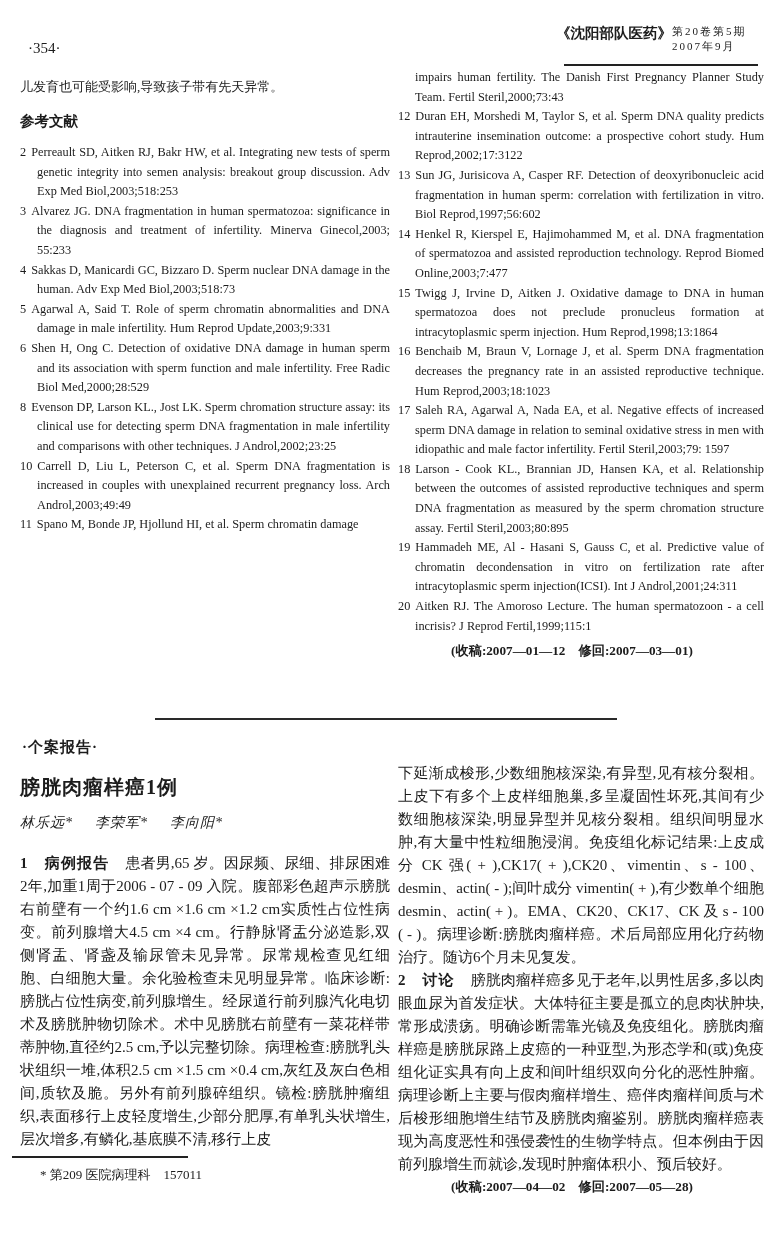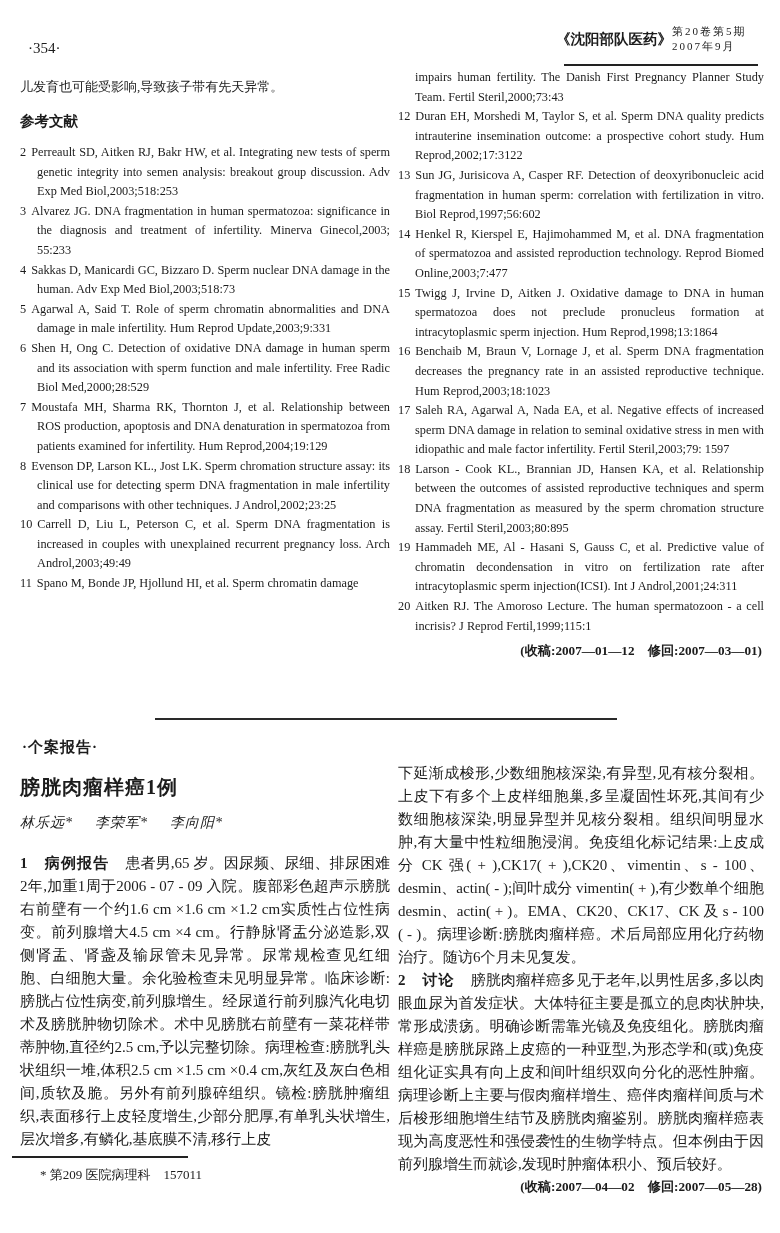--- a/index.html
+++ b/index.html
@@ -1,33 +1,33 @@
 <!DOCTYPE html>
 <html><head>
 <meta charset="utf-8">
 <style>
   html,body{margin:0;padding:0;background:#e8e8e8;}
   .page{position:relative;width:780px;height:1233px;background:#ffffff;
         font-family:"Liberation Serif","DejaVu Serif",serif;color:#1c1c1c;overflow:hidden;}
   
   .page-num{position:absolute;left:28px;top:40px;font-size:15px;font-weight:normal;}
-  .journal-block{position:absolute;left:556px;top:24px;width:204px;display:flex;align-items:center;}
+  .journal-block{position:absolute;left:556px;top:24px;width:204px;display:flex;align-items:flex-start;}
   .journal-name{font-size:14.5px;font-weight:bold;white-space:nowrap;}
   .journal-issue{font-size:11px;line-height:15px;white-space:nowrap;}
   .journal-issue div{letter-spacing:2px;}
   .header-rule{position:absolute;left:564px;top:64px;width:194px;height:2px;background:#222;}
   
   .col-left{position:absolute;left:20px;width:370px;}
   .col-right{position:absolute;left:398px;width:366px;}
   .intro{font-size:13px;line-height:22px;margin:0;text-align:justify;}
   .refs-heading{font-size:14.5px;font-weight:bold;margin:14px 0 12px 0;}
   .ref{font-size:12.3px;line-height:19.6px;text-align:justify;padding-left:17px;text-indent:-17px;}
   .ref .num{margin-right:5px;}
   .ref-cont{font-size:12.3px;line-height:19.6px;text-align:justify;margin:0;padding-left:17px;}
-  .received{font-size:13.2px;font-weight:bold;text-align:right;margin:6px 2px 0 0;}
+  .received{font-size:13.2px;font-weight:bold;text-align:center;margin:6px 18px 0 0;}
   
   .article-sep{position:absolute;left:155px;top:718px;width:462px;height:2px;background:#2a2a2a;}
   
   .section-label{position:absolute;left:22px;top:738px;font-size:15px;font-weight:bold;letter-spacing:1px;}
   .case-title{position:absolute;left:20px;top:774px;font-size:20px;font-weight:bold;margin:0;letter-spacing:1px;}
   .authors{position:absolute;left:20px;top:814px;font-size:14px;font-style:italic;letter-spacing:1px;}
   .author{margin-right:22px;}
   .case-left{top:852px;}
   .case-right{top:762px;}
   .case-par{font-size:15px;line-height:23px;text-align:justify;margin:0;}
@@ -61,21 +61,20 @@
         <div class="ref"><span class="num">2</span><span>Perreault SD, Aitken RJ, Bakr HW, et al. Integrating new tests of sperm genetic integrity into semen analysis: breakout group discussion. Adv Exp Med Biol,2003;518:253</span></div>
 
         <div class="ref"><span class="num">3</span><span>Alvarez JG. DNA fragmentation in human spermatozoa: significance in the diagnosis and treatment of infertility. Minerva Ginecol,2003; 55:233</span></div>
 
         <div class="ref"><span class="num">4</span><span>Sakkas D, Manicardi GC, Bizzaro D. Sperm nuclear DNA damage in the human. Adv Exp Med Biol,2003;518:73</span></div>
 
         <div class="ref"><span class="num">5</span><span>Agarwal A, Said T. Role of sperm chromatin abnormalities and DNA damage in male infertility. Hum Reprod Update,2003;9:331</span></div>
 
         <div class="ref"><span class="num">6</span><span>Shen H, Ong C. Detection of oxidative DNA damage in human sperm and its association with sperm function and male infertility. Free Radic Biol Med,2000;28:529</span></div>
 
-        <div class="ref"><span class="num">7</span><span>Moustafa MH, Sharma RK, Thornton J, et al. Relationship between ROS production, apoptosis and DNA denaturation in spermatozoa from patients examined for infertility. Hum Reprod,2004;19:129</span></div>
 
         <div class="ref"><span class="num">8</span><span>Evenson DP, Larson KL., Jost LK. Sperm chromation structure assay: its clinical use for detecting sperm DNA fragmentation in male infertility and comparisons with other techniques. J Androl,2002;23:25</span></div>
 
 
         <div class="ref"><span class="num">10</span><span>Carrell D, Liu L, Peterson C, et al. Sperm DNA fragmentation is increased in couples with unexplained recurrent pregnancy loss. Arch Androl,2003;49:49</span></div>
 
         <div class="ref"><span class="num">11</span><span>Spano M, Bonde JP, Hjollund HI, et al. Sperm chromatin damage</span></div>
       </div>
   </div>
 

